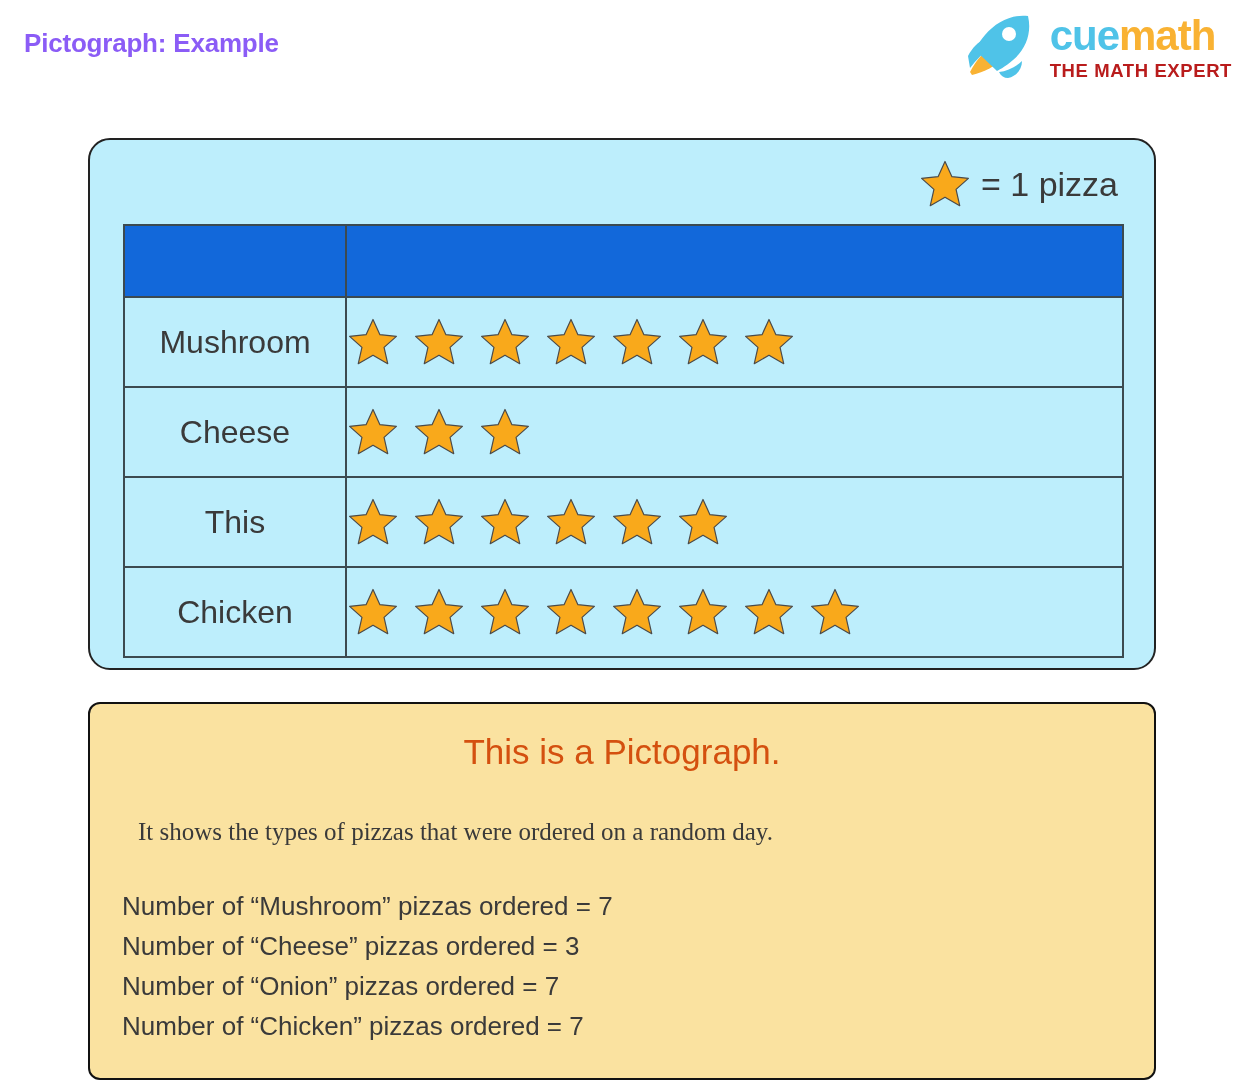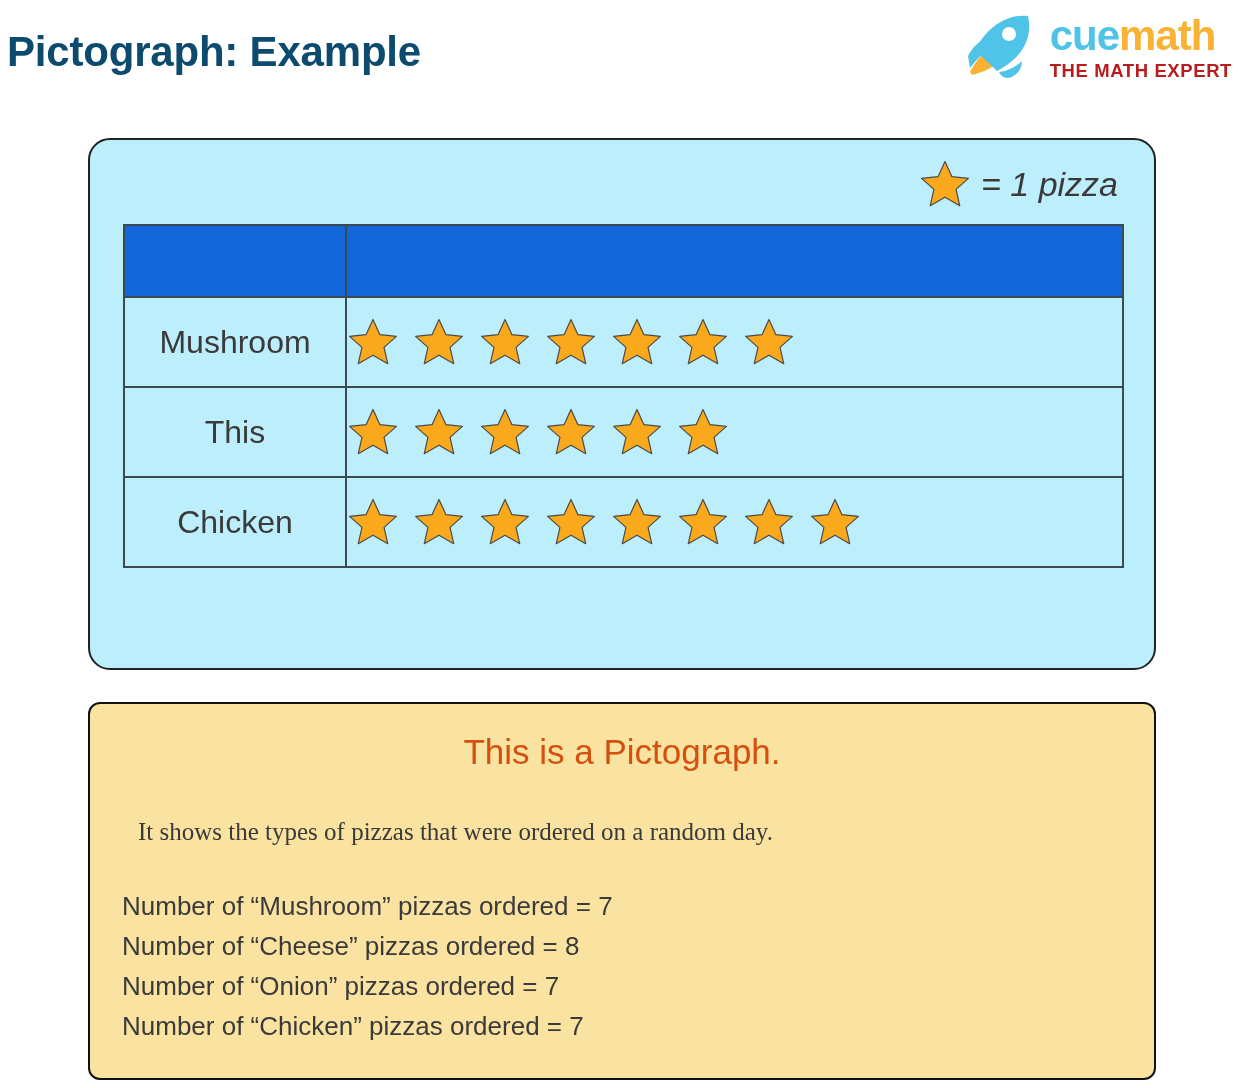--- a/index.html
+++ b/index.html
@@ -17,25 +17,25 @@
 
   
   .header {
     position: absolute;
     left: 0; top: 0;
     width: 1250px;
     height: 105px;
   }
   .page-title {
     position: absolute;
-    left: 7px;
+    left: 24px;
     top: 28px;
-    font-size: 42px;
+    font-size: 26px;
     font-weight: bold;
-    color: #0c4a6e;
+    color: #8b5cf6;
     letter-spacing: -0.2px;
     white-space: nowrap;
   }
 
   .brand {
     position: absolute;
     right: 18px;
     top: 12px;
     display: flex;
     align-items: flex-end;
@@ -82,21 +82,20 @@
     border-radius: 22px;
   }
 
   .legend {
     position: absolute;
     right: 36px;
     top: 18px;
     display: flex;
     align-items: center;
     gap: 10px;
-    font-style: italic;
   }
   .legend-star { width: 52px; height: 52px; display:block; }
   .legend-text {
     font-size: 34px;
     color: #3a3a3a;
     white-space: nowrap;
   }
 
   
   .picto-table {
@@ -252,20 +251,36 @@
               <span class="row-star"><svg viewBox="0 0 24 24" width="52" height="52">
                   <path d="M12 1.6 L15.2 8.6 L22.8 9.4 L17.1 14.5 L18.8 22 L12 18.1 L5.2 22 L6.9 14.5 L1.2 9.4 L8.8 8.6 Z" fill="#f9a91b" stroke="#4a4a4a" stroke-width="0.55" stroke-linejoin="round"></path>
                 </svg></span>
               <span class="row-star"><svg viewBox="0 0 24 24" width="52" height="52">
                   <path d="M12 1.6 L15.2 8.6 L22.8 9.4 L17.1 14.5 L18.8 22 L12 18.1 L5.2 22 L6.9 14.5 L1.2 9.4 L8.8 8.6 Z" fill="#f9a91b" stroke="#4a4a4a" stroke-width="0.55" stroke-linejoin="round"></path>
                 </svg></span>
             </div>
           </td>
         </tr>
         <tr>
+          <td class="row-label">Cheese</td>
+          <td class="row-stars">
+            <div class="stars-wrap">
+              <span class="row-star"><svg viewBox="0 0 24 24" width="52" height="52">
+                  <path d="M12 1.6 L15.2 8.6 L22.8 9.4 L17.1 14.5 L18.8 22 L12 18.1 L5.2 22 L6.9 14.5 L1.2 9.4 L8.8 8.6 Z" fill="#f9a91b" stroke="#4a4a4a" stroke-width="0.55" stroke-linejoin="round"></path>
+                </svg></span>
+              <span class="row-star"><svg viewBox="0 0 24 24" width="52" height="52">
+                  <path d="M12 1.6 L15.2 8.6 L22.8 9.4 L17.1 14.5 L18.8 22 L12 18.1 L5.2 22 L6.9 14.5 L1.2 9.4 L8.8 8.6 Z" fill="#f9a91b" stroke="#4a4a4a" stroke-width="0.55" stroke-linejoin="round"></path>
+                </svg></span>
+              <span class="row-star"><svg viewBox="0 0 24 24" width="52" height="52">
+                  <path d="M12 1.6 L15.2 8.6 L22.8 9.4 L17.1 14.5 L18.8 22 L12 18.1 L5.2 22 L6.9 14.5 L1.2 9.4 L8.8 8.6 Z" fill="#f9a91b" stroke="#4a4a4a" stroke-width="0.55" stroke-linejoin="round"></path>
+                </svg></span>
+            </div>
+          </td>
+        </tr>
+        <tr>
           <td class="row-label">This</td>
           <td class="row-stars">
             <div class="stars-wrap">
               <span class="row-star"><svg viewBox="0 0 24 24" width="52" height="52">
                   <path d="M12 1.6 L15.2 8.6 L22.8 9.4 L17.1 14.5 L18.8 22 L12 18.1 L5.2 22 L6.9 14.5 L1.2 9.4 L8.8 8.6 Z" fill="#f9a91b" stroke="#4a4a4a" stroke-width="0.55" stroke-linejoin="round"></path>
                 </svg></span>
               <span class="row-star"><svg viewBox="0 0 24 24" width="52" height="52">
                   <path d="M12 1.6 L15.2 8.6 L22.8 9.4 L17.1 14.5 L18.8 22 L12 18.1 L5.2 22 L6.9 14.5 L1.2 9.4 L8.8 8.6 Z" fill="#f9a91b" stroke="#4a4a4a" stroke-width="0.55" stroke-linejoin="round"></path>
                 </svg></span>
               <span class="row-star"><svg viewBox="0 0 24 24" width="52" height="52">
@@ -317,17 +332,17 @@
       </tbody>
   </table>
 </div>
 
 <div class="explain-panel">
   <div class="explain-heading">This is a Pictograph.</div>
   <div class="explain-sub">It shows the types of pizzas that were ordered on a random day.</div>
   <div class="explain-list" id="explain-list">
 
   <div class="explain-line">Number of “Mushroom” pizzas ordered = 7</div>
-      <div class="explain-line">Number of “Cheese” pizzas ordered = 8</div>
+      <div class="explain-line">Number of “Cheese” pizzas ordered = 3</div>
       <div class="explain-line">Number of “Onion” pizzas ordered = 7</div>
       <div class="explain-line">Number of “Chicken” pizzas ordered = 7</div>
     </div>
 </div>
 
 </body></html>

